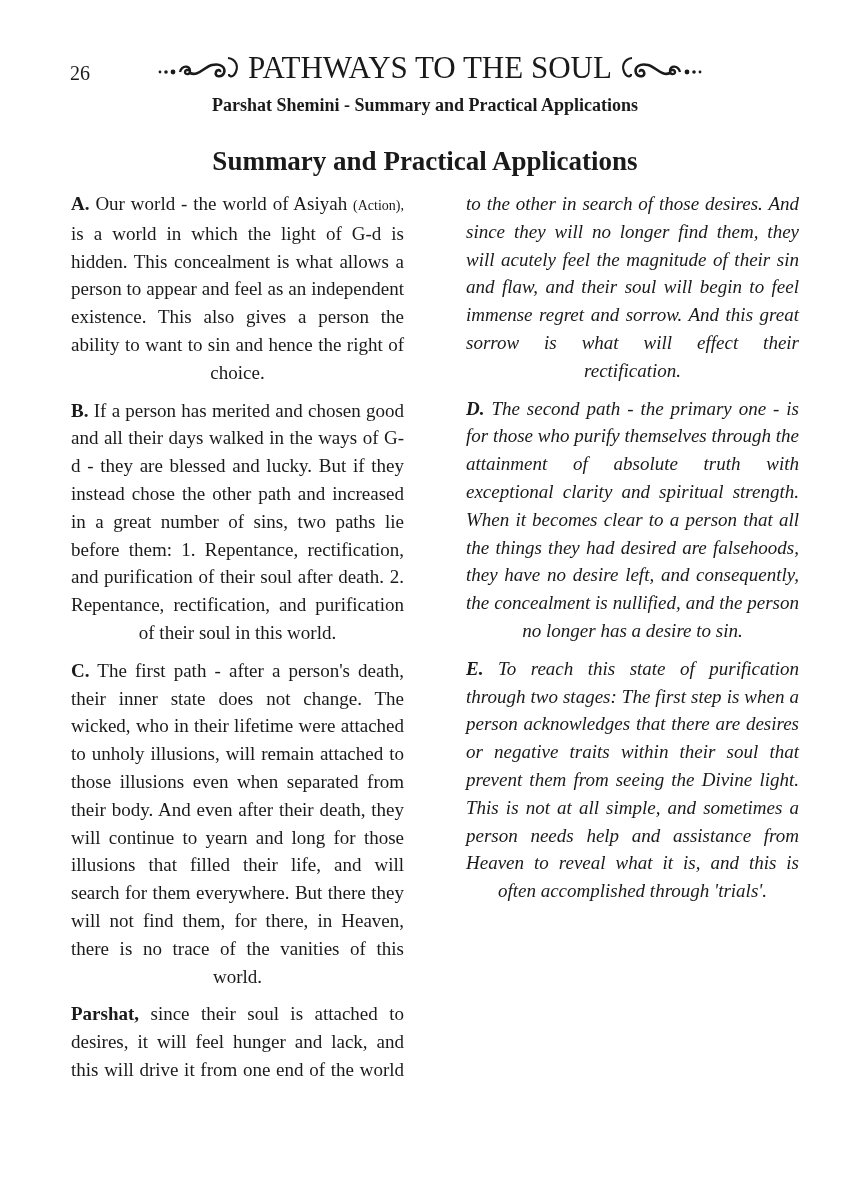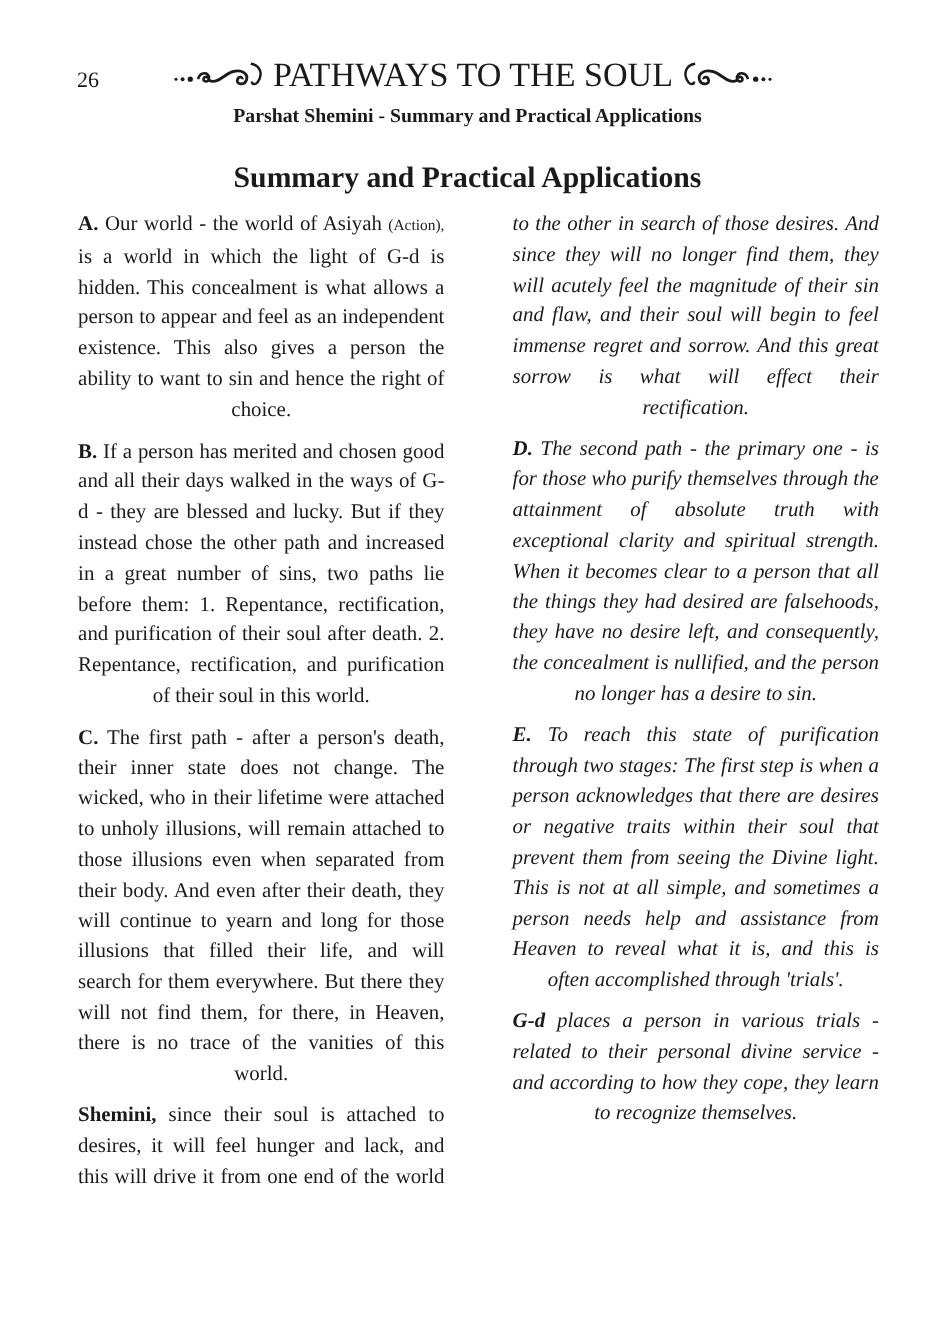--- a/index.html
+++ b/index.html
@@ -129,30 +129,27 @@
   <p class="para">
     <span class="label">A.</span><span> Our world - the world of Asiyah </span><span class="small">(Action),</span><span> is a world in which the light of G-d is hidden. This concealment is what allows a person to appear and feel as an independent existence. This also gives a person the ability to want to sin and hence the right of choice.</span>
   </p>
   <p class="para">
     <span class="label">B.</span><span> If a person has merited and chosen good and all their days walked in the ways of G-d - they are blessed and lucky. But if they instead chose the other path and increased in a great number of sins, two paths lie before them: 1. Repentance, rectification, and purification of their soul after death. 2. Repentance, rectification, and purification of their soul in this world.</span>
   </p>
   <p class="para">
     <span class="label">C.</span><span> The first path - after a person's death, their inner state does not change. The wicked, who in their lifetime were attached to unholy illusions, will remain attached to those illusions even when separated from their body. And even after their death, they will continue to yearn and long for those illusions that filled their life, and will search for them everywhere. But there they will not find them, for there, in Heaven, there is no trace of the vanities of this world.</span>
   </p>
   <p class="para continue-para">
-    <span class="label">Shemini,</span><span> since their soul is attached to desires, it will feel hunger and lack, and this will drive it from one end of the world</span>
+    <span class="label">Parshat,</span><span> since their soul is attached to desires, it will feel hunger and lack, and this will drive it from one end of the world</span>
   </p>
 </div>
 
 <div class="column col-right">
   <p class="para">
     <span>to the other in search of those desires. And since they will no longer find them, they will acutely feel the magnitude of their sin and flaw, and their soul will begin to feel immense regret and sorrow. And this great sorrow is what will effect their rectification.</span>
   </p>
   <p class="para">
     <span class="label">D.</span><span> The second path - the primary one - is for those who purify themselves through the attainment of absolute truth with exceptional clarity and spiritual strength. When it becomes clear to a person that all the things they had desired are falsehoods, they have no desire left, and consequently, the concealment is nullified, and the person no longer has a desire to sin.</span>
   </p>
   <p class="para">
     <span class="label">E.</span><span> To reach this state of purification through two stages: The first step is when a person acknowledges that there are desires or negative traits within their soul that prevent them from seeing the Divine light. This is not at all simple, and sometimes a person needs help and assistance from Heaven to reveal what it is, and this is often accomplished through 'trials'.</span>
   </p>
-  <p class="para">
-    <span class="label">G-d</span><span> places a person in various trials - related to their personal divine service - and according to how they cope, they learn to recognize themselves.</span>
-  </p>
 </div>
 
 </body></html>

